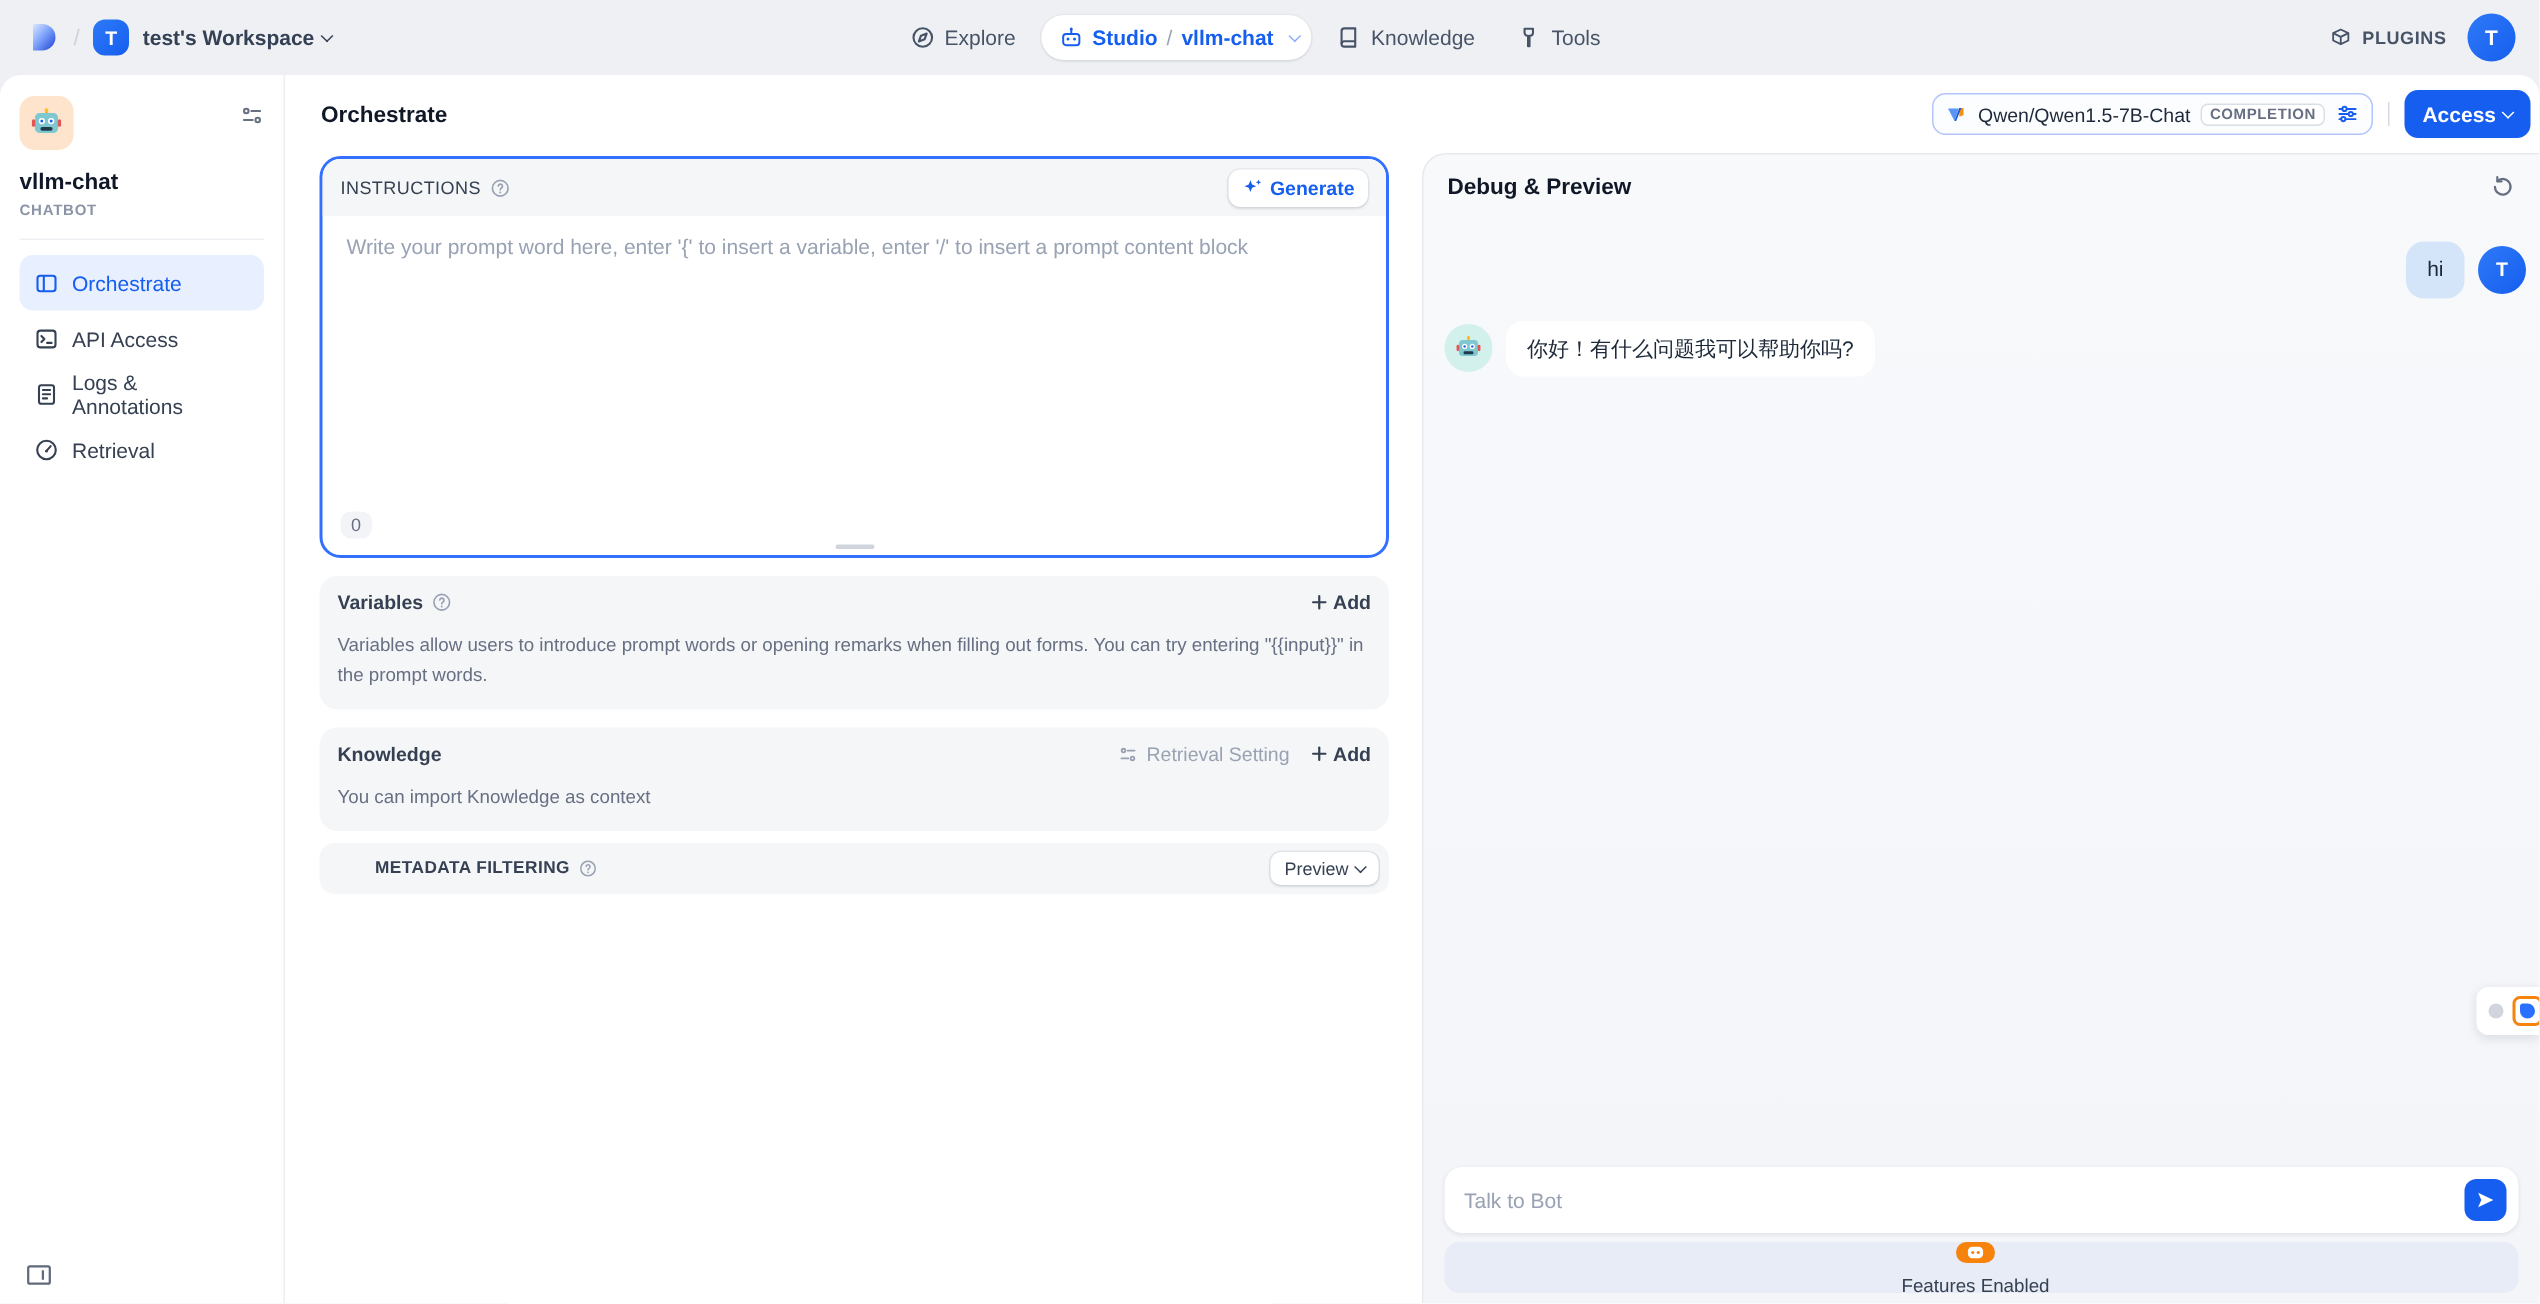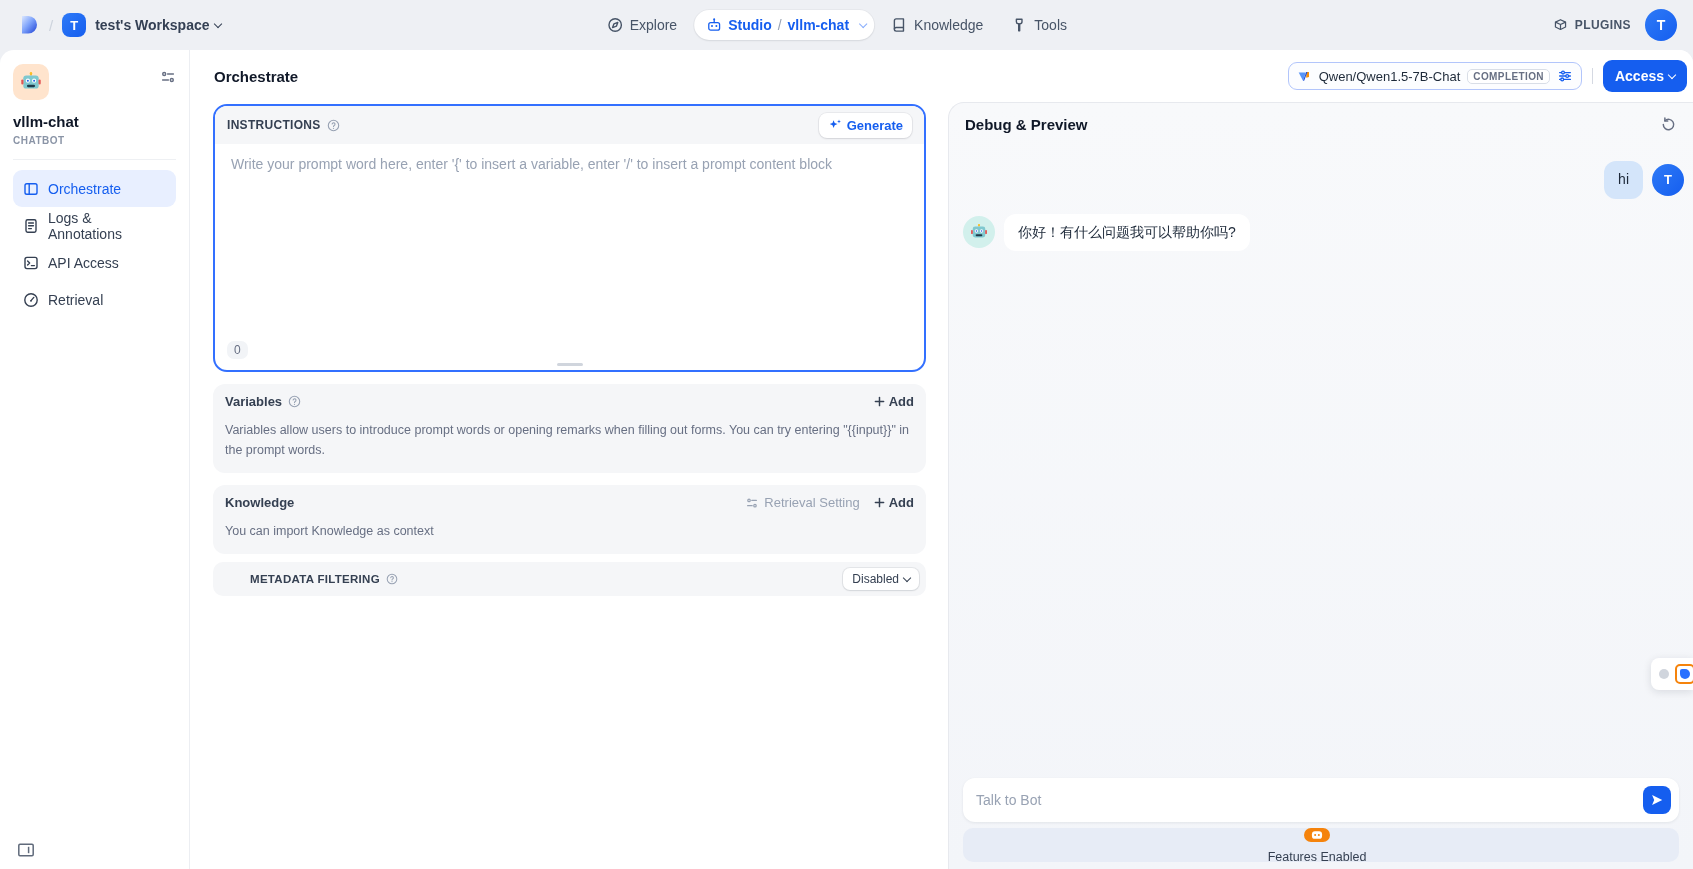--- a/index.html
+++ b/index.html
@@ -61,21 +61,21 @@
   .hdr-div { width:1px; height:16px; background:#d5d9e2; margin:0 10px; }
   .publish-btn { height:32px; padding:0 12px; border-radius:9px; background:var(--accent,#155eef); color:#fff;
                  font-size:14px; font-weight:600; display:flex; align-items:center; }
 
   
   .main-col { position:absolute; left:190px; top:52px; bottom:0; width:758px; padding:2px 22px 0 23px; background:#fff; overflow:hidden; }
 
   .inst-card { border:2px solid var(--instructions-border,#3370ff); border-radius:14px; height:268px; display:flex;
                flex-direction:column; overflow:hidden; background:#fff; position:relative; }
   .inst-head { height:38px; background:#f5f6f8; display:flex; align-items:center; padding:0 12px; flex:none; }
-  .inst-title { font-size:12px; font-weight:700; letter-spacing:.3px; color:#354052; }
+  .inst-title { font-size:12px; font-weight:400; letter-spacing:.3px; color:#354052; }
   .help-ic { color:#98a2b3; margin-left:6px; display:flex; }
   .generate-btn { margin-left:auto; background:#fff; border-radius:8px; padding:5px 9px; display:flex; align-items:center; gap:5px;
                   color:var(--accent,#155eef); font-size:13px; font-weight:600;
                   box-shadow:0 1px 2px rgba(16,24,40,.1),0 0 0 1px rgba(16,24,40,.05); }
   .inst-body { flex:1; padding:12px 16px; font-size:14px; color:#98a2b3; }
   .char-pill { position:absolute; left:12px; bottom:11px; background:#f2f4f7; border-radius:7px; padding:2px 7px;
                font-size:12px; color:#676f83; }
   .resize-handle { position:absolute; bottom:4px; left:50%; transform:translateX(-50%); width:26px; height:3px;
                    border-radius:2px; background:#d0d5dd; }
 
@@ -255,37 +255,37 @@
         <svg width="16" height="16" viewBox="0 0 16 16" fill="none" stroke="currentColor" stroke-width="1.4" stroke-linejoin="round">
           <rect x="2" y="2.8" width="12" height="10.4" rx="1.8"></rect>
             <line x1="6.2" y1="2.8" x2="6.2" y2="13.2"></line>
           </svg>
       </span>
       <span>Orchestrate</span>
     </div>
     <div class="side-item">
       <span>
         <svg width="16" height="16" viewBox="0 0 16 16" fill="none" stroke="currentColor" stroke-width="1.4" stroke-linecap="round" stroke-linejoin="round">
+          <rect x="2" y="2.4" width="12" height="11.2" rx="2"></rect>
+            <path d="m4.6 6 2 2-2 2"></path>
+            <line x1="8.4" y1="10.6" x2="11.4" y2="10.6"></line>
+          </svg>
+      </span>
+      <span>API Access</span>
+    </div>
+    <div class="side-item">
+      <span>
+        <svg width="16" height="16" viewBox="0 0 16 16" fill="none" stroke="currentColor" stroke-width="1.4" stroke-linecap="round" stroke-linejoin="round">
           <rect x="3" y="1.8" width="10" height="12.4" rx="1.6"></rect>
             <line x1="5.6" y1="5" x2="10.4" y2="5"></line>
           <line x1="5.6" y1="7.8" x2="10.4" y2="7.8"></line>
             <line x1="5.6" y1="10.6" x2="8.4" y2="10.6"></line>
           </svg>
       </span>
       <span>Logs &amp; Annotations</span>
-    </div>
-    <div class="side-item">
-      <span>
-        <svg width="16" height="16" viewBox="0 0 16 16" fill="none" stroke="currentColor" stroke-width="1.4" stroke-linecap="round" stroke-linejoin="round">
-          <rect x="2" y="2.4" width="12" height="11.2" rx="2"></rect>
-            <path d="m4.6 6 2 2-2 2"></path>
-            <line x1="8.4" y1="10.6" x2="11.4" y2="10.6"></line>
-          </svg>
-      </span>
-      <span>API Access</span>
     </div>
     <div class="side-item">
       <span>
         <svg width="16" height="16" viewBox="0 0 16 16" fill="none" stroke="currentColor" stroke-width="1.4" stroke-linecap="round">
           <circle cx="8" cy="8" r="6.2"></circle>
             <path d="M8 8.6 10.8 5.4"></path>
             <circle cx="8" cy="8.8" r=".9" fill="currentColor" stroke="none"></circle>
           </svg>
       </span>
       <span>Retrieval</span>
@@ -417,21 +417,21 @@
     <div class="meta-band">
       <span class="meta-title">METADATA FILTERING</span>
       <span class="help-ic">
         <svg width="12" height="12" viewBox="0 0 14 14" fill="none" stroke="currentColor" stroke-width="1.2">
           <circle cx="7" cy="7" r="5.6"></circle>
             <path d="M5.6 5.4a1.5 1.5 0 1 1 2.2 1.5c-.5.3-.8.6-.8 1.2" stroke-linecap="round"></path>
           <circle cx="7" cy="10" r=".7" fill="currentColor" stroke="none"></circle>
           </svg>
       </span>
       <div class="disabled-btn">
-        <span>Disabled</span>
+        <span>Preview</span>
         <i class="chev"></i>
       </div>
     </div>
   </div>
 
   <div class="debug-panel">
     <div class="debug-head">
       <span class="debug-title">Debug &amp; Preview</span>
       <span class="refresh-btn">
         <svg width="17" height="17" viewBox="0 0 16 16" fill="none" stroke="currentColor" stroke-width="1.4" stroke-linecap="round" stroke-linejoin="round">

